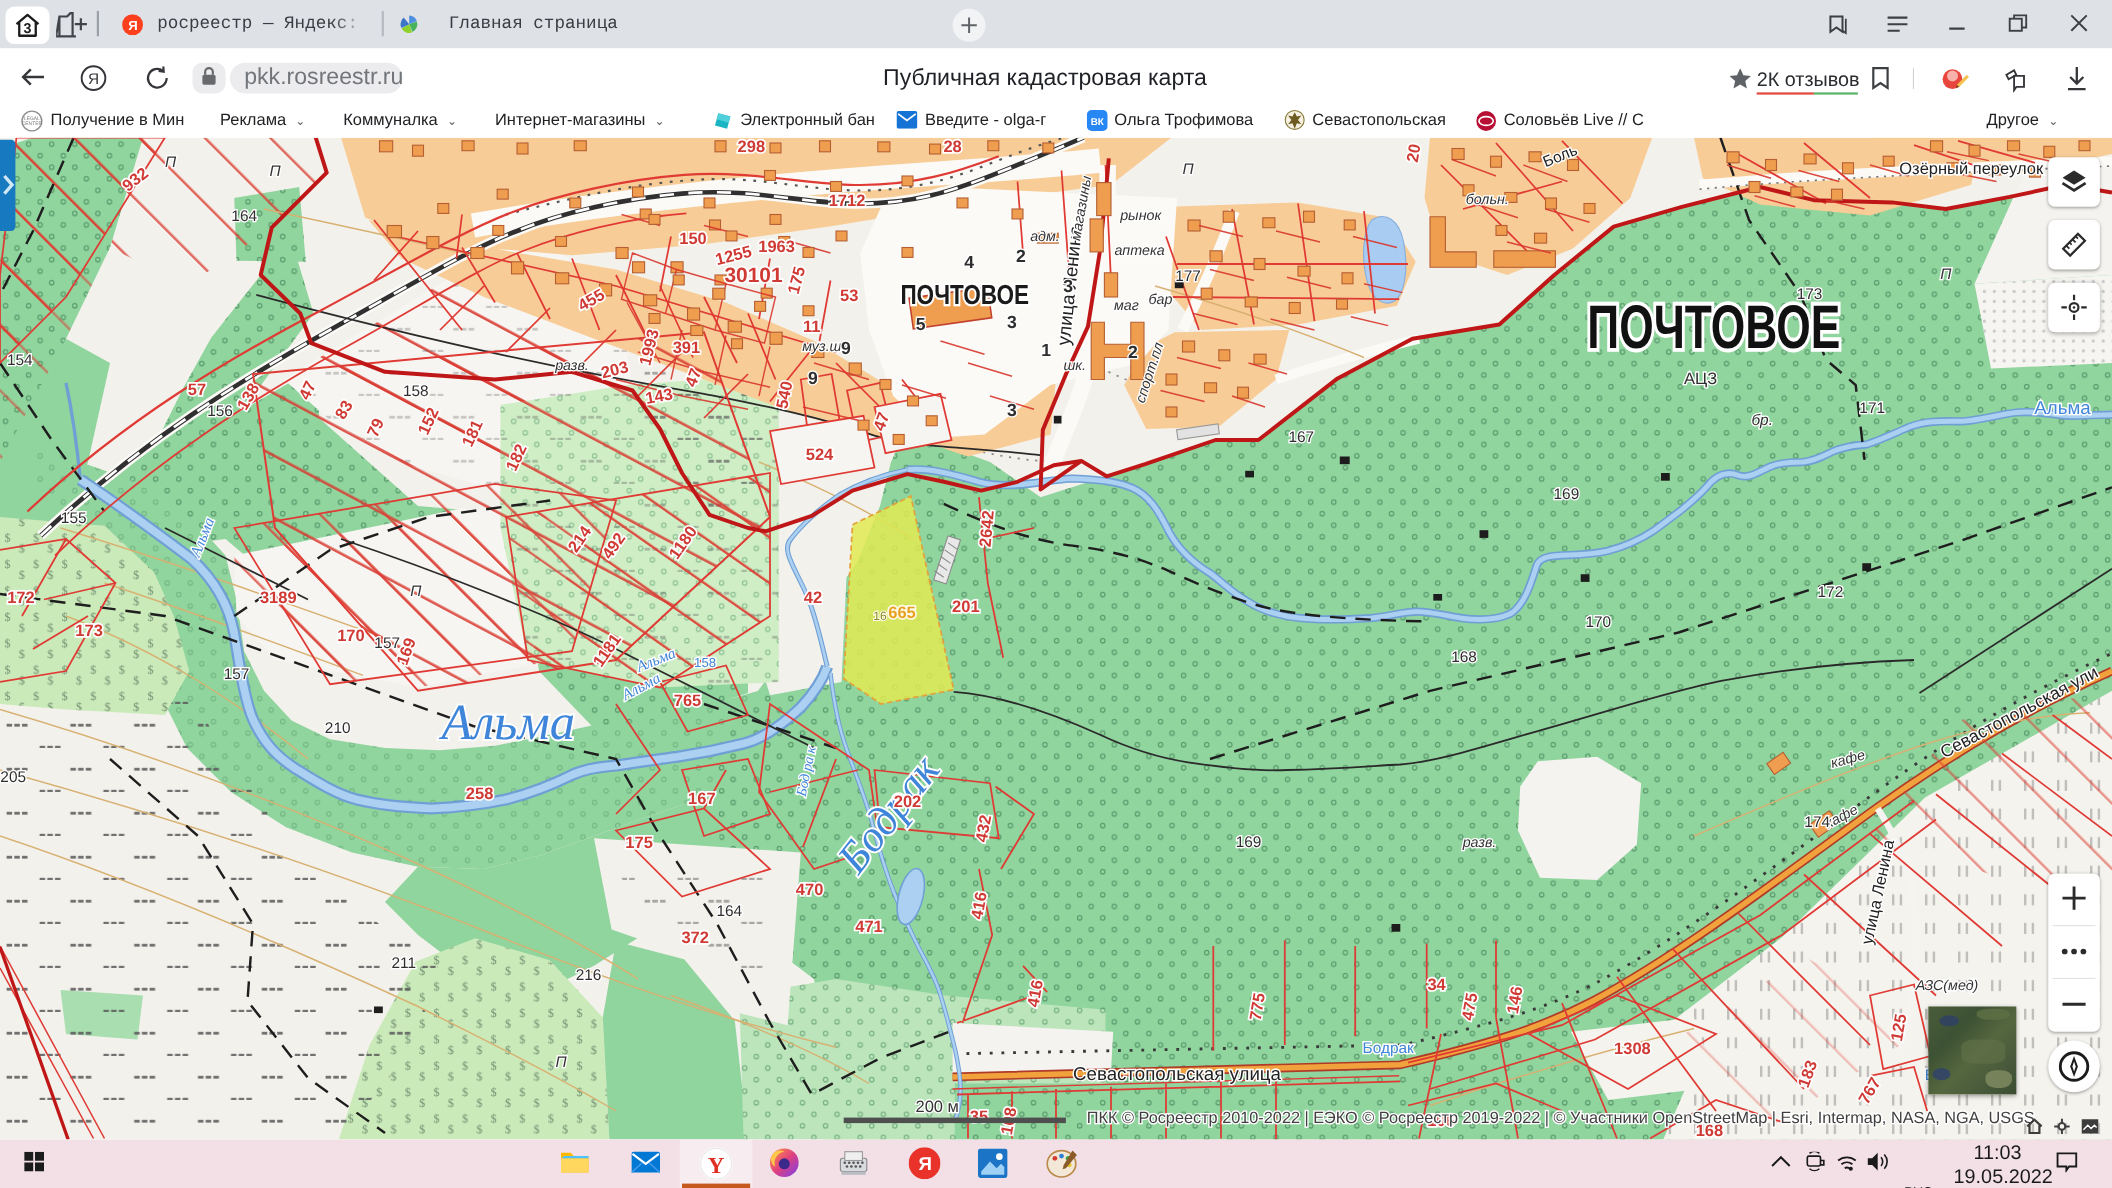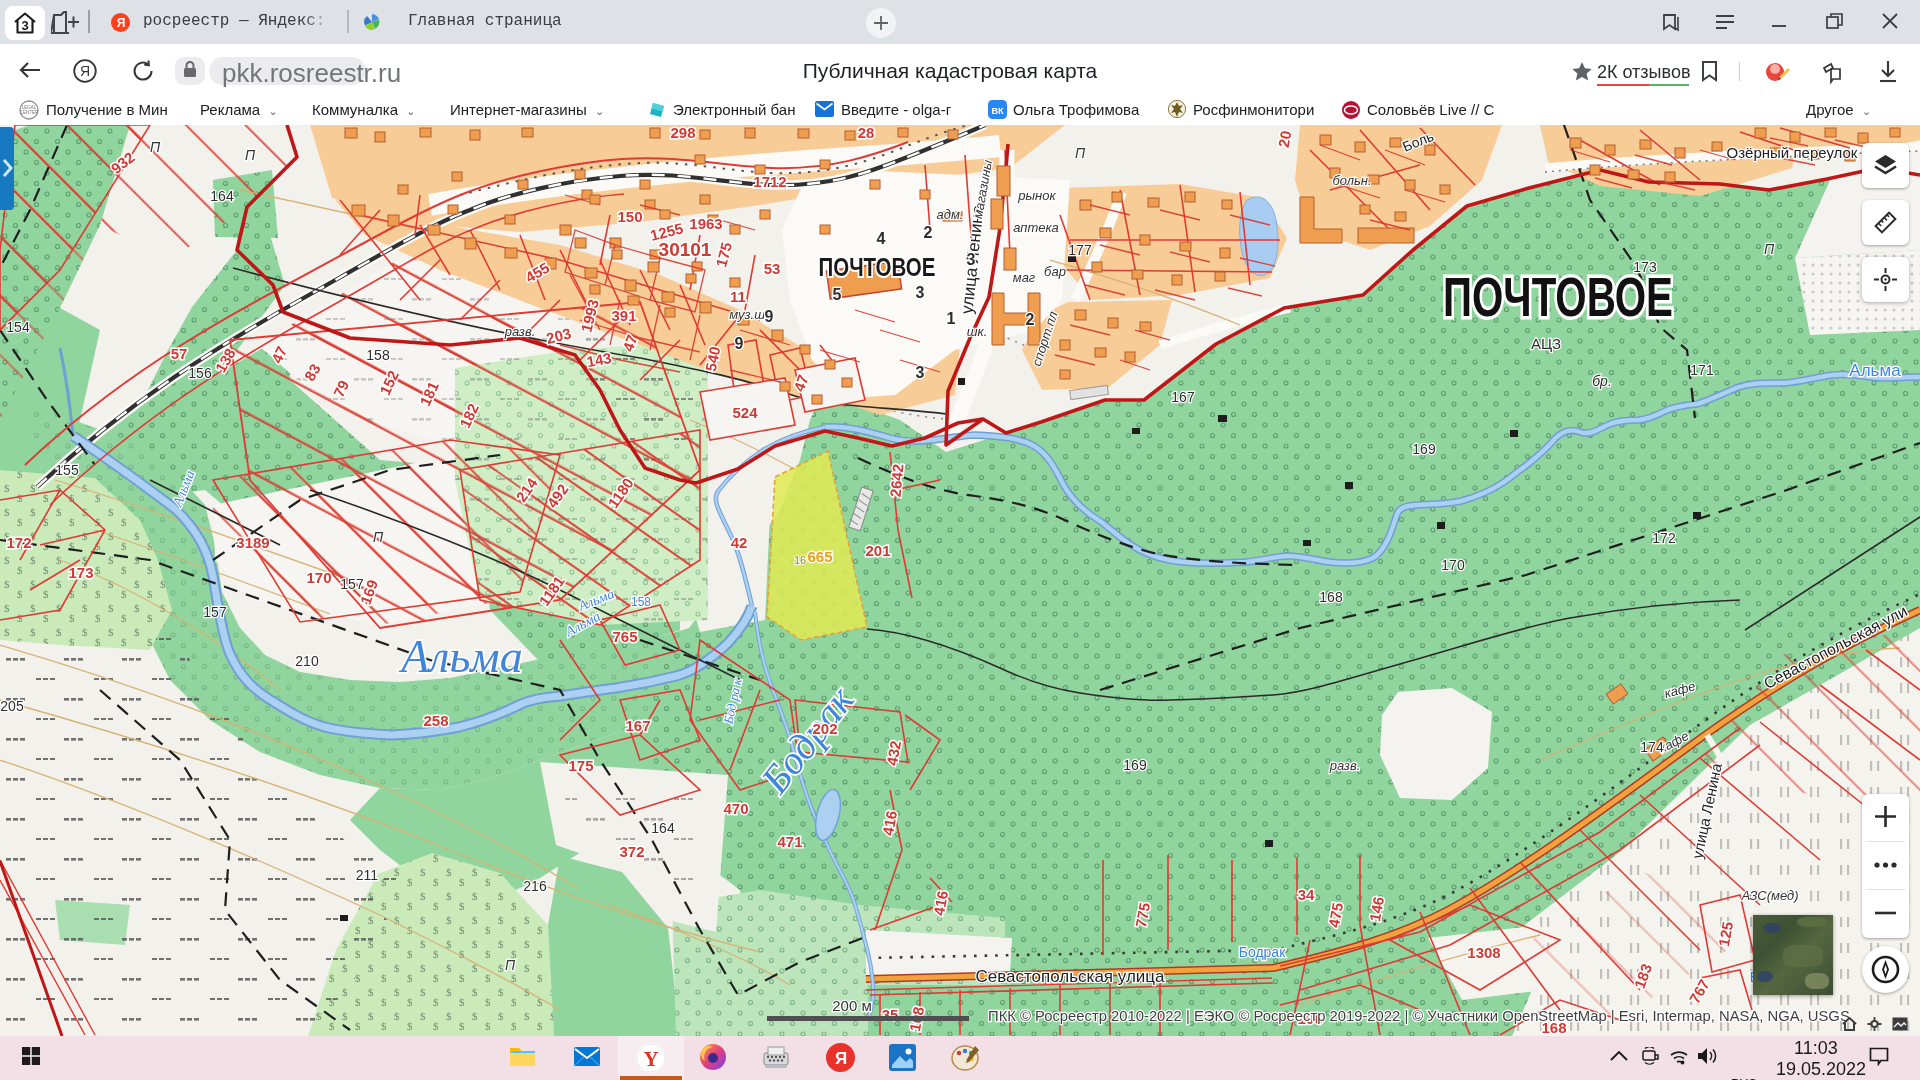--- a/index.html
+++ b/index.html
@@ -7,21 +7,21 @@
   .abs { position:absolute; }
   #page { position:relative; width:1920px; height:1080px; background:#fff; }
   
   #tabbar,#addrbar,#bookmarks,#taskbar { position:absolute; left:0; top:0; width:1920px; height:1080px; pointer-events:none; }
   #homebtn { position:absolute; left:5px; top:6px; width:40px; height:34px; background:#fff; border-radius:8px; }
   .tabtxt { font-size:16px; color:#3a3d42; white-space:nowrap;font-family:Liberation Mono, monospace; }
   #activetab { position:absolute; left:595px; top:3px; width:254px; height:41px; background:#fff; border-radius:10px 10px 0 0; }
   
 
   .pill { position:absolute; background:#ececee; border-radius:14px; }
-  #urltxt { position:absolute; left:222px; top:58px; font-size:26px; color:#72757a; }
+  #urltxt { position:absolute; left:222px; top:58px; font-size:21px; color:#72757a; }
   #pagetitle { position:absolute; left:0; top:59px; width:1900px; text-align:center; font-size:21px; color:#1f2126; }
   
 
   .bm { position:absolute; top:101px; font-size:15px; color:#202124; white-space:nowrap; }
   .chev { color:#5f6368; font-size:11px; }
   
   #map { position:absolute; left:0; top:125px; width:1920px; height:911px; }
   
   .mapbtn { position:absolute; background:#fff; border-radius:6px; box-shadow:0 1px 3px rgba(0,0,0,.35); }
   
@@ -748,21 +748,21 @@
     <span class="bm" style="left:841px">Введите - olga-г</span>
     <svg class="abs" style="left:988px;top:100px" width="19" height="19">
         <rect width="19" height="19" rx="4.5" fill="#2787f5"></rect>
         <text x="9.5" y="13.5" font-size="9" font-weight="bold" fill="#fff" text-anchor="middle">ВК</text>
       </svg>
     <span class="bm" style="left:1013px">Ольга Трофимова</span>
     <svg class="abs" style="left:1167px;top:99px" width="20" height="21" viewBox="0 0 20 21">
         <circle cx="10" cy="10" r="8.6" fill="#f5f0e0" stroke="#8a7a3a" stroke-width="1"></circle>
         <path d="M10 3 L12 7 L16 6 L13 10 L16 14 L12 13 L10 18 L8 13 L4 14 L7 10 L4 6 L8 7 Z" fill="#6d5b21"></path>
       </svg>
-    <span class="bm" style="left:1193px">Росфинмонитори</span>
+    <span class="bm" style="left:1193px">Севастопольская</span>
     <svg class="abs" style="left:1342px;top:101px" width="18" height="18">
         <circle cx="9" cy="9" r="9" fill="#b80f35"></circle>
         <ellipse cx="9" cy="9" rx="6.5" ry="4" fill="none" stroke="#fff" stroke-width="1.5"></ellipse>
       </svg>
     <span class="bm" style="left:1367px">Соловьёв Live // С</span>
     <span class="bm" style="left:1806px">Другое&nbsp;&nbsp;<span class="chev">⌄</span></span>
   </div>
 
   <div id="mapui" style="position:absolute;left:0;top:0;width:1920px;height:1080px;pointer-events:none">
     <div class="abs" style="left:0;top:127px;width:14px;height:83px;background:#1779c0;border-radius:0 4px 4px 0"></div>

